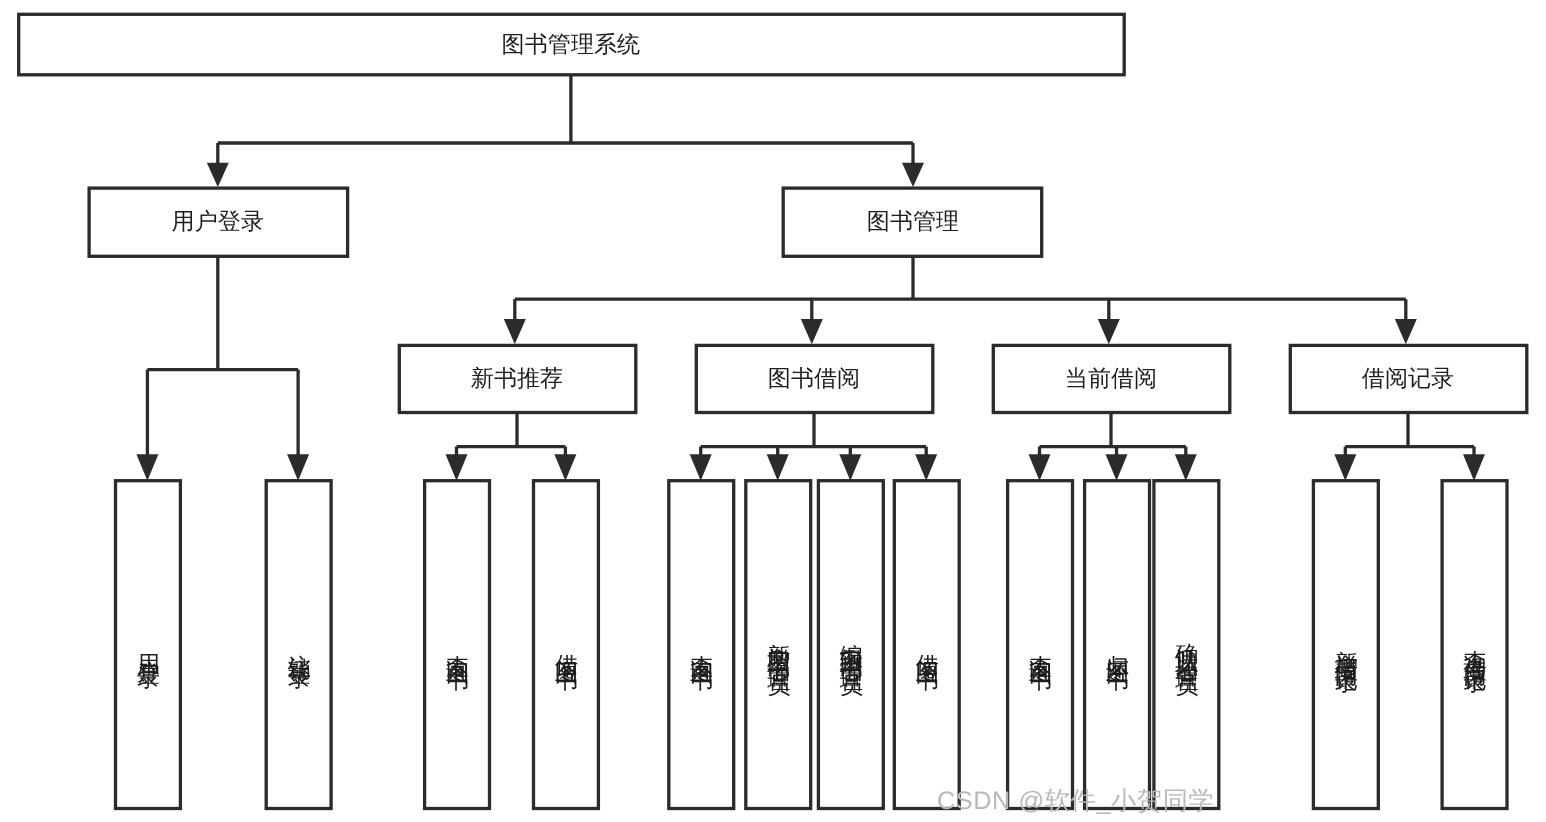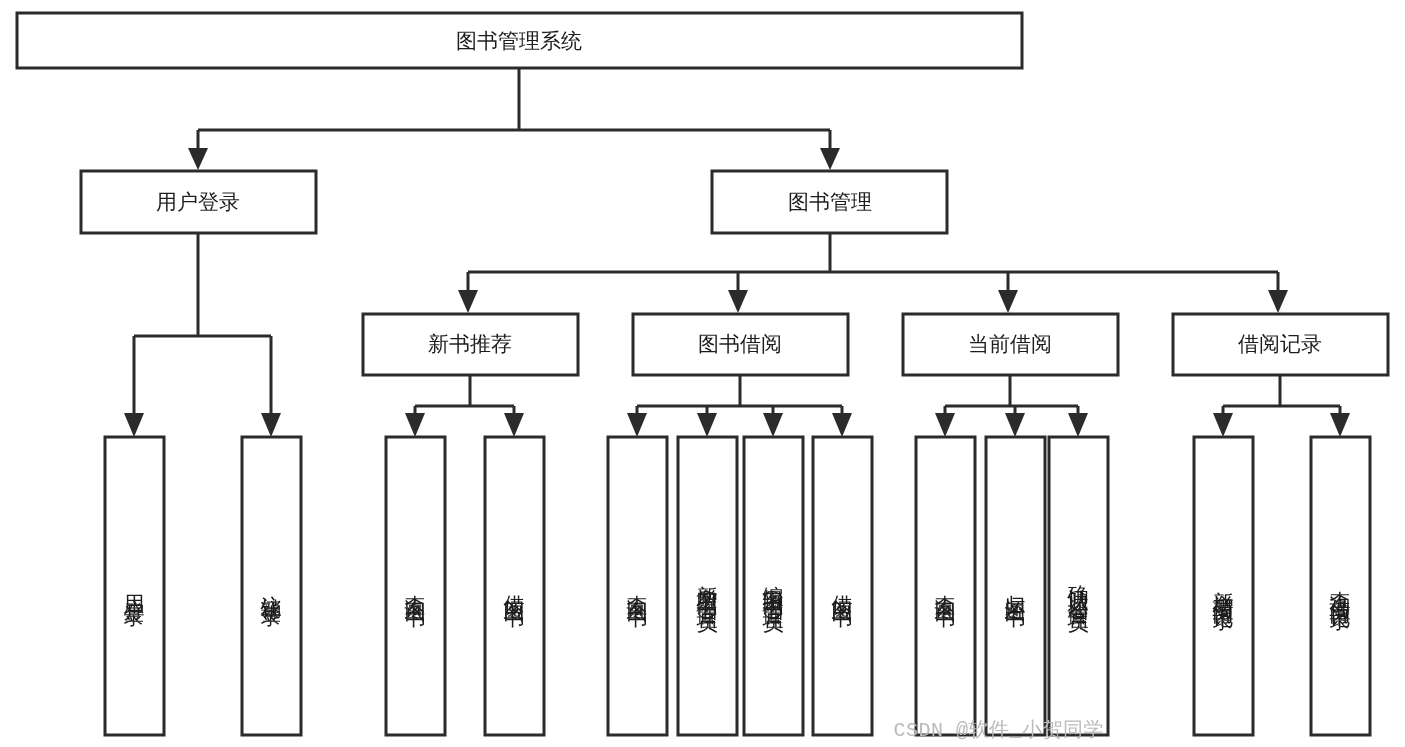--- a/index.html
+++ b/index.html
@@ -67,22 +67,22 @@
     position: absolute;
     display: flex;
     align-items: center;
     justify-content: center;
     pointer-events: none;
   }
   .watermark {
     position: absolute;
     right: 12px;
     bottom: 4px;
-    font-family: Liberation Mono, monospace;
-    font-size: 20px;
+    font-family: Liberation Sans, sans-serif;
+    font-size: 23px;
     color: #b9b9b9;
     letter-spacing: 0.5px;
     white-space: nowrap;
   }
 </style>
 </head>
 <body>
 
 <div id="diagram-root">
 

